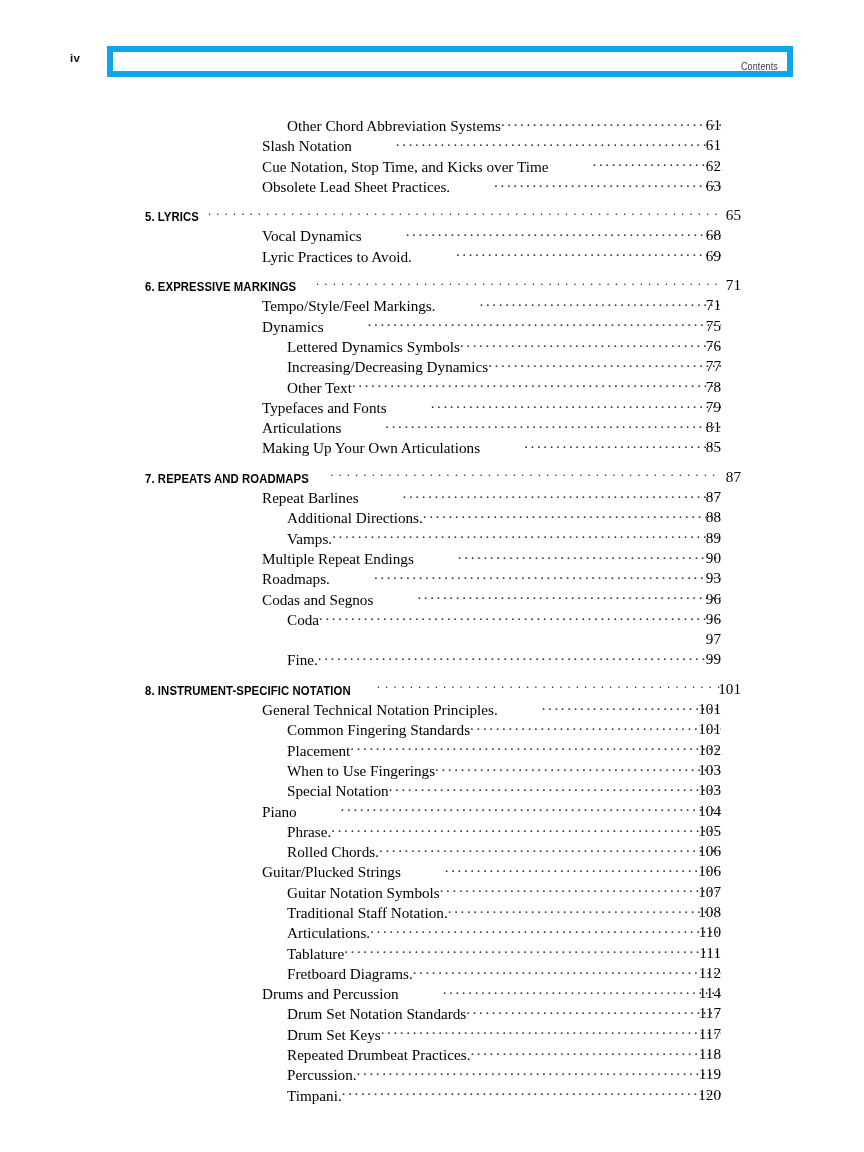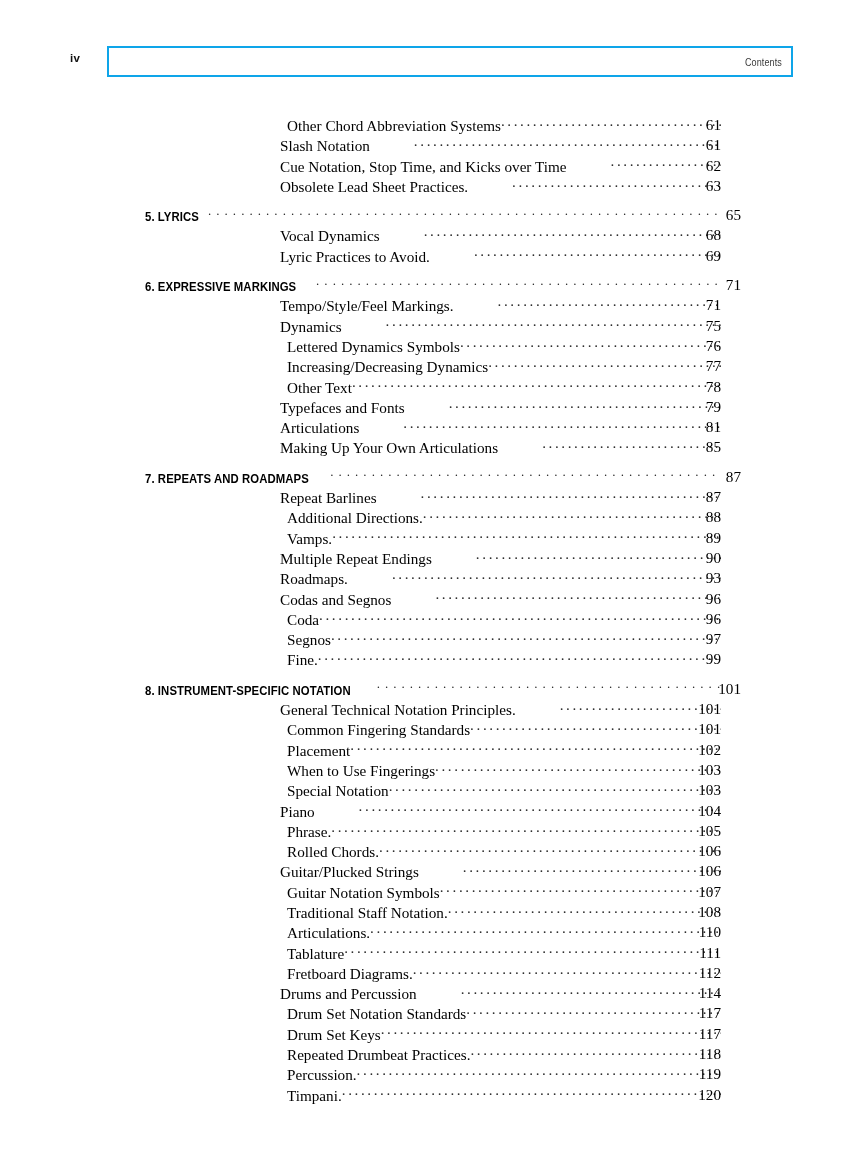--- a/index.html
+++ b/index.html
@@ -35,21 +35,21 @@
     font-size: 11.5px;
     letter-spacing: 0.2px;
     color: #111111;
   }
   #head-box {
     position: absolute;
     left: 107px;
     top: 0;
     width: 686px;
     height: 31px;
-    border: 2px solid #0ea5e9;
+    border: 6px solid #0ea5e9;
     box-sizing: border-box;
     background: #ffffff;
   }
   #head-title {
     position: absolute;
     right: 9px;
     top: 8px;
     font-family: "Liberation Sans", "DejaVu Sans", sans-serif;
     font-size: 10.5px;
     letter-spacing: 0.1px;
@@ -125,21 +125,21 @@
     padding-right: 3px;
   }
   .row.chapter .leader::before { letter-spacing: 0.9px; font-size: 13px; }
   .row.chapter .pageno {
     font-family: "Liberation Serif", "DejaVu Serif", serif;
     font-size: 15.2px;
     padding-left: 20px;
   }
 
   
-  .row.lvl1 .entry { left: 280px; gap: 44px; }
+  .row.lvl1 .entry { left: 262px; gap: 44px; }
   .row.lvl1 .label { font-size: 15.2px; }
 
   
   .row.lvl2 .entry { left: 287px; }
   .row.lvl2 .label { font-size: 15.2px; }
 
   .row.lvl1 .pageno, .row.lvl2 .pageno { font-size: 15.2px; }
   .row.lvl1 .leader::before, .row.lvl2 .leader::before { font-size: 15.2px; }
 
   
@@ -318,24 +318,20 @@
       <span class="pageno">96</span>
     </div>
     <div class="row lvl2">
       <span class="entry">
         <span class="label">Coda</span>
         <span class="leader"></span>
       </span>
       <span class="pageno">96</span>
     </div>
     <div class="row lvl2">
-      <span class="entry">
-        <span class="label">Segnos</span>
-        <span class="leader"></span>
-      </span>
       <span class="pageno">97</span>
     </div>
     <div class="row lvl2">
       <span class="entry">
         <span class="label">Fine.</span>
         <span class="leader"></span>
       </span>
       <span class="pageno">99</span>
     </div>
     <div class="row chapter gap-before">

